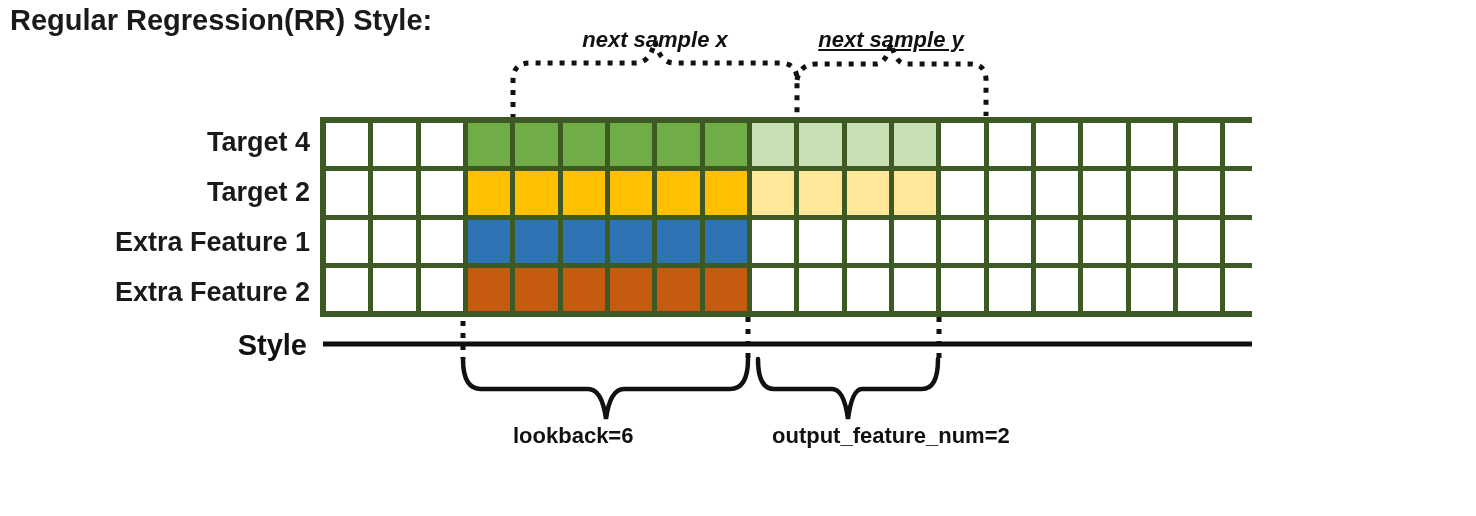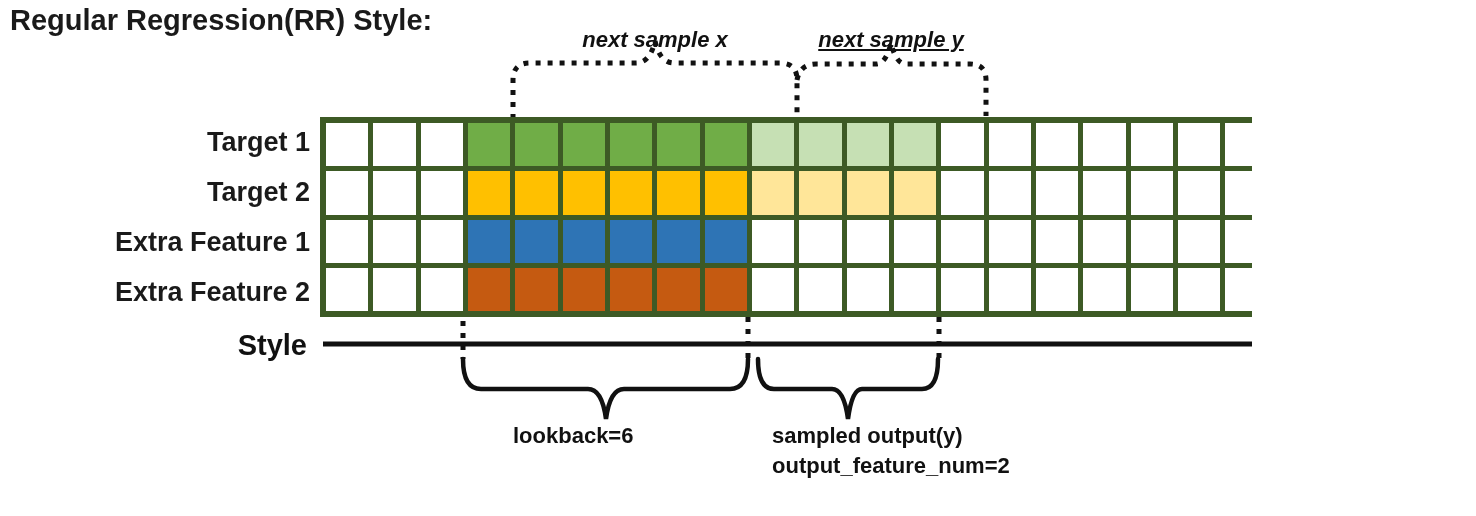--- a/index.html
+++ b/index.html
@@ -173,30 +173,29 @@
       <div class="cell" style="background: rgb(255, 255, 255);"></div>
       <div class="cell" style="background: rgb(255, 255, 255);"></div>
       <div class="cell" style="background: rgb(255, 255, 255);"></div>
       <div class="cell" style="background: rgb(255, 255, 255);"></div>
       <div class="cell" style="background: rgb(255, 255, 255);"></div>
       <div class="cell" style="background: rgb(255, 255, 255);"></div>
       <div class="cell" style="background: rgb(255, 255, 255);"></div>
     </div>
 
   <div id="row-labels">
-      <div class="row-label" style="top: 117px;">Target 1</div>
+      <div class="row-label" style="top: 117px;">Target 4</div>
       <div class="row-label" style="top: 167px;">Target 2</div>
       <div class="row-label" style="top: 217px;">Extra Feature 1</div>
       <div class="row-label" style="top: 267px;">Extra Feature 2</div>
     </div>
 
   <div class="time-label">Style</div>
 
   <div id="note-input" class="note">
     <div>lookback=6</div>
   </div>
 
   <div id="note-output" class="note">
-    <div>sampled output(y)</div>
     <div>output_feature_num=2</div>
   </div>
 
 </div>
 
 </body></html>

